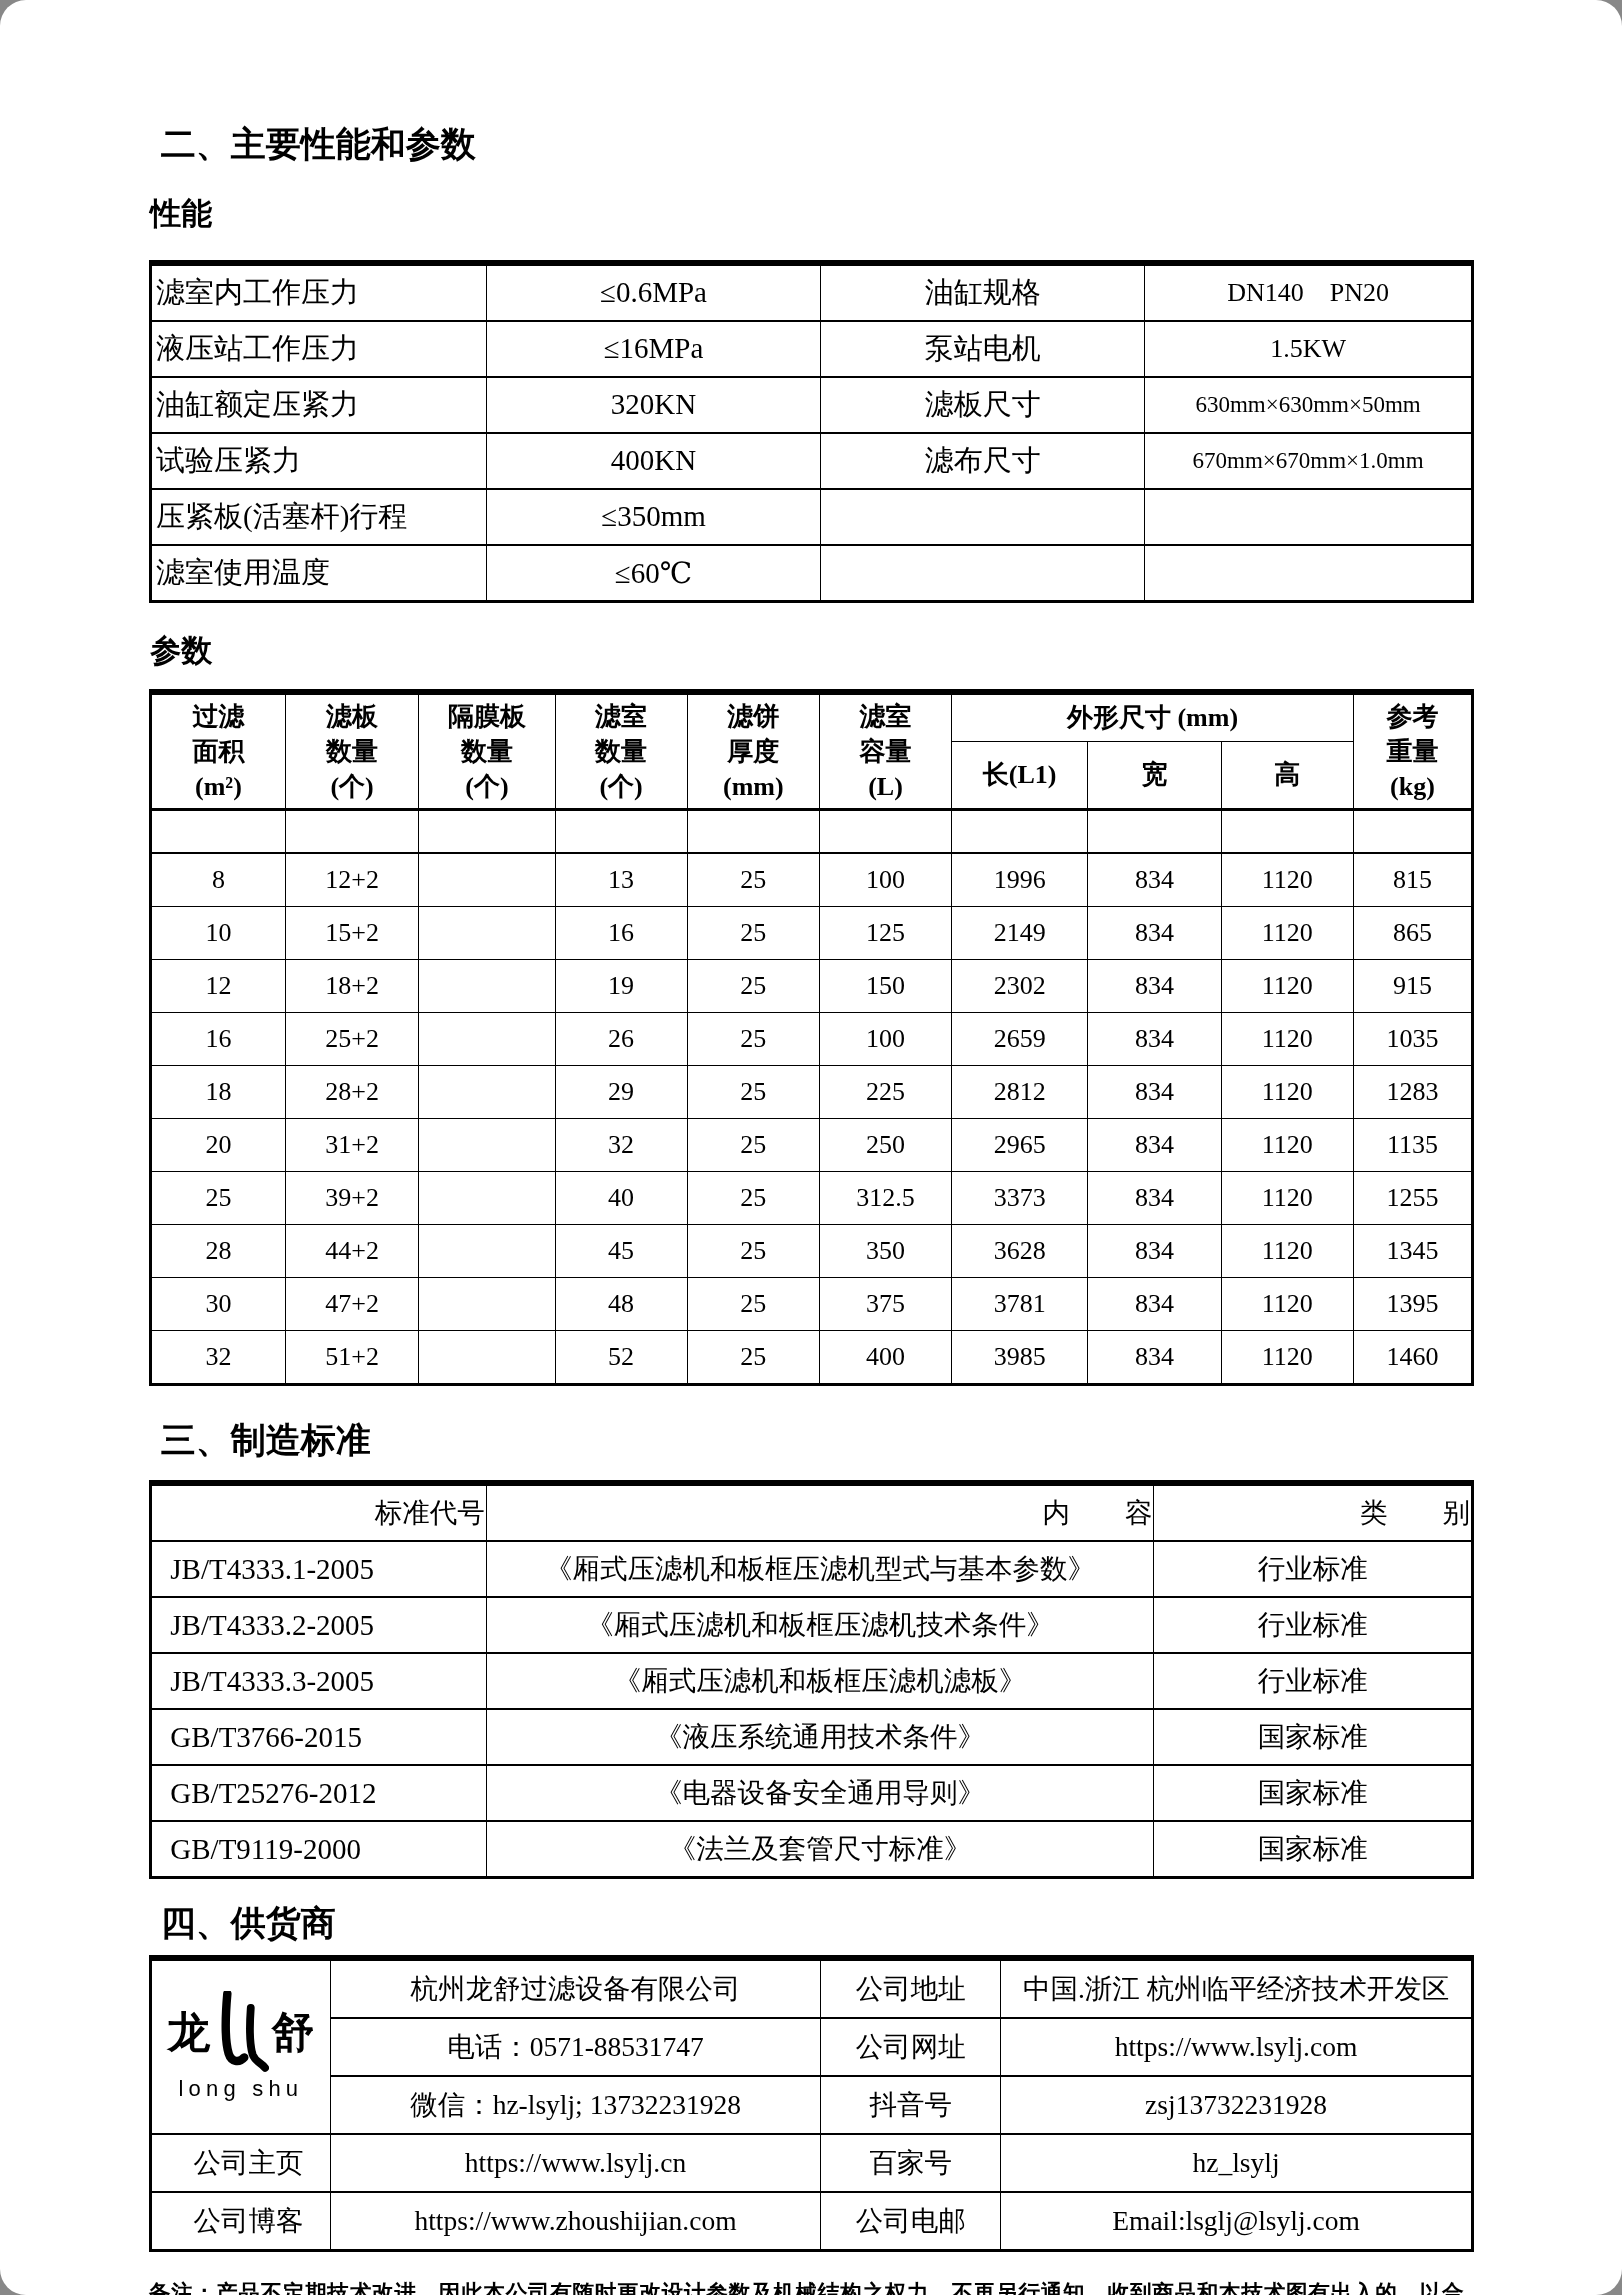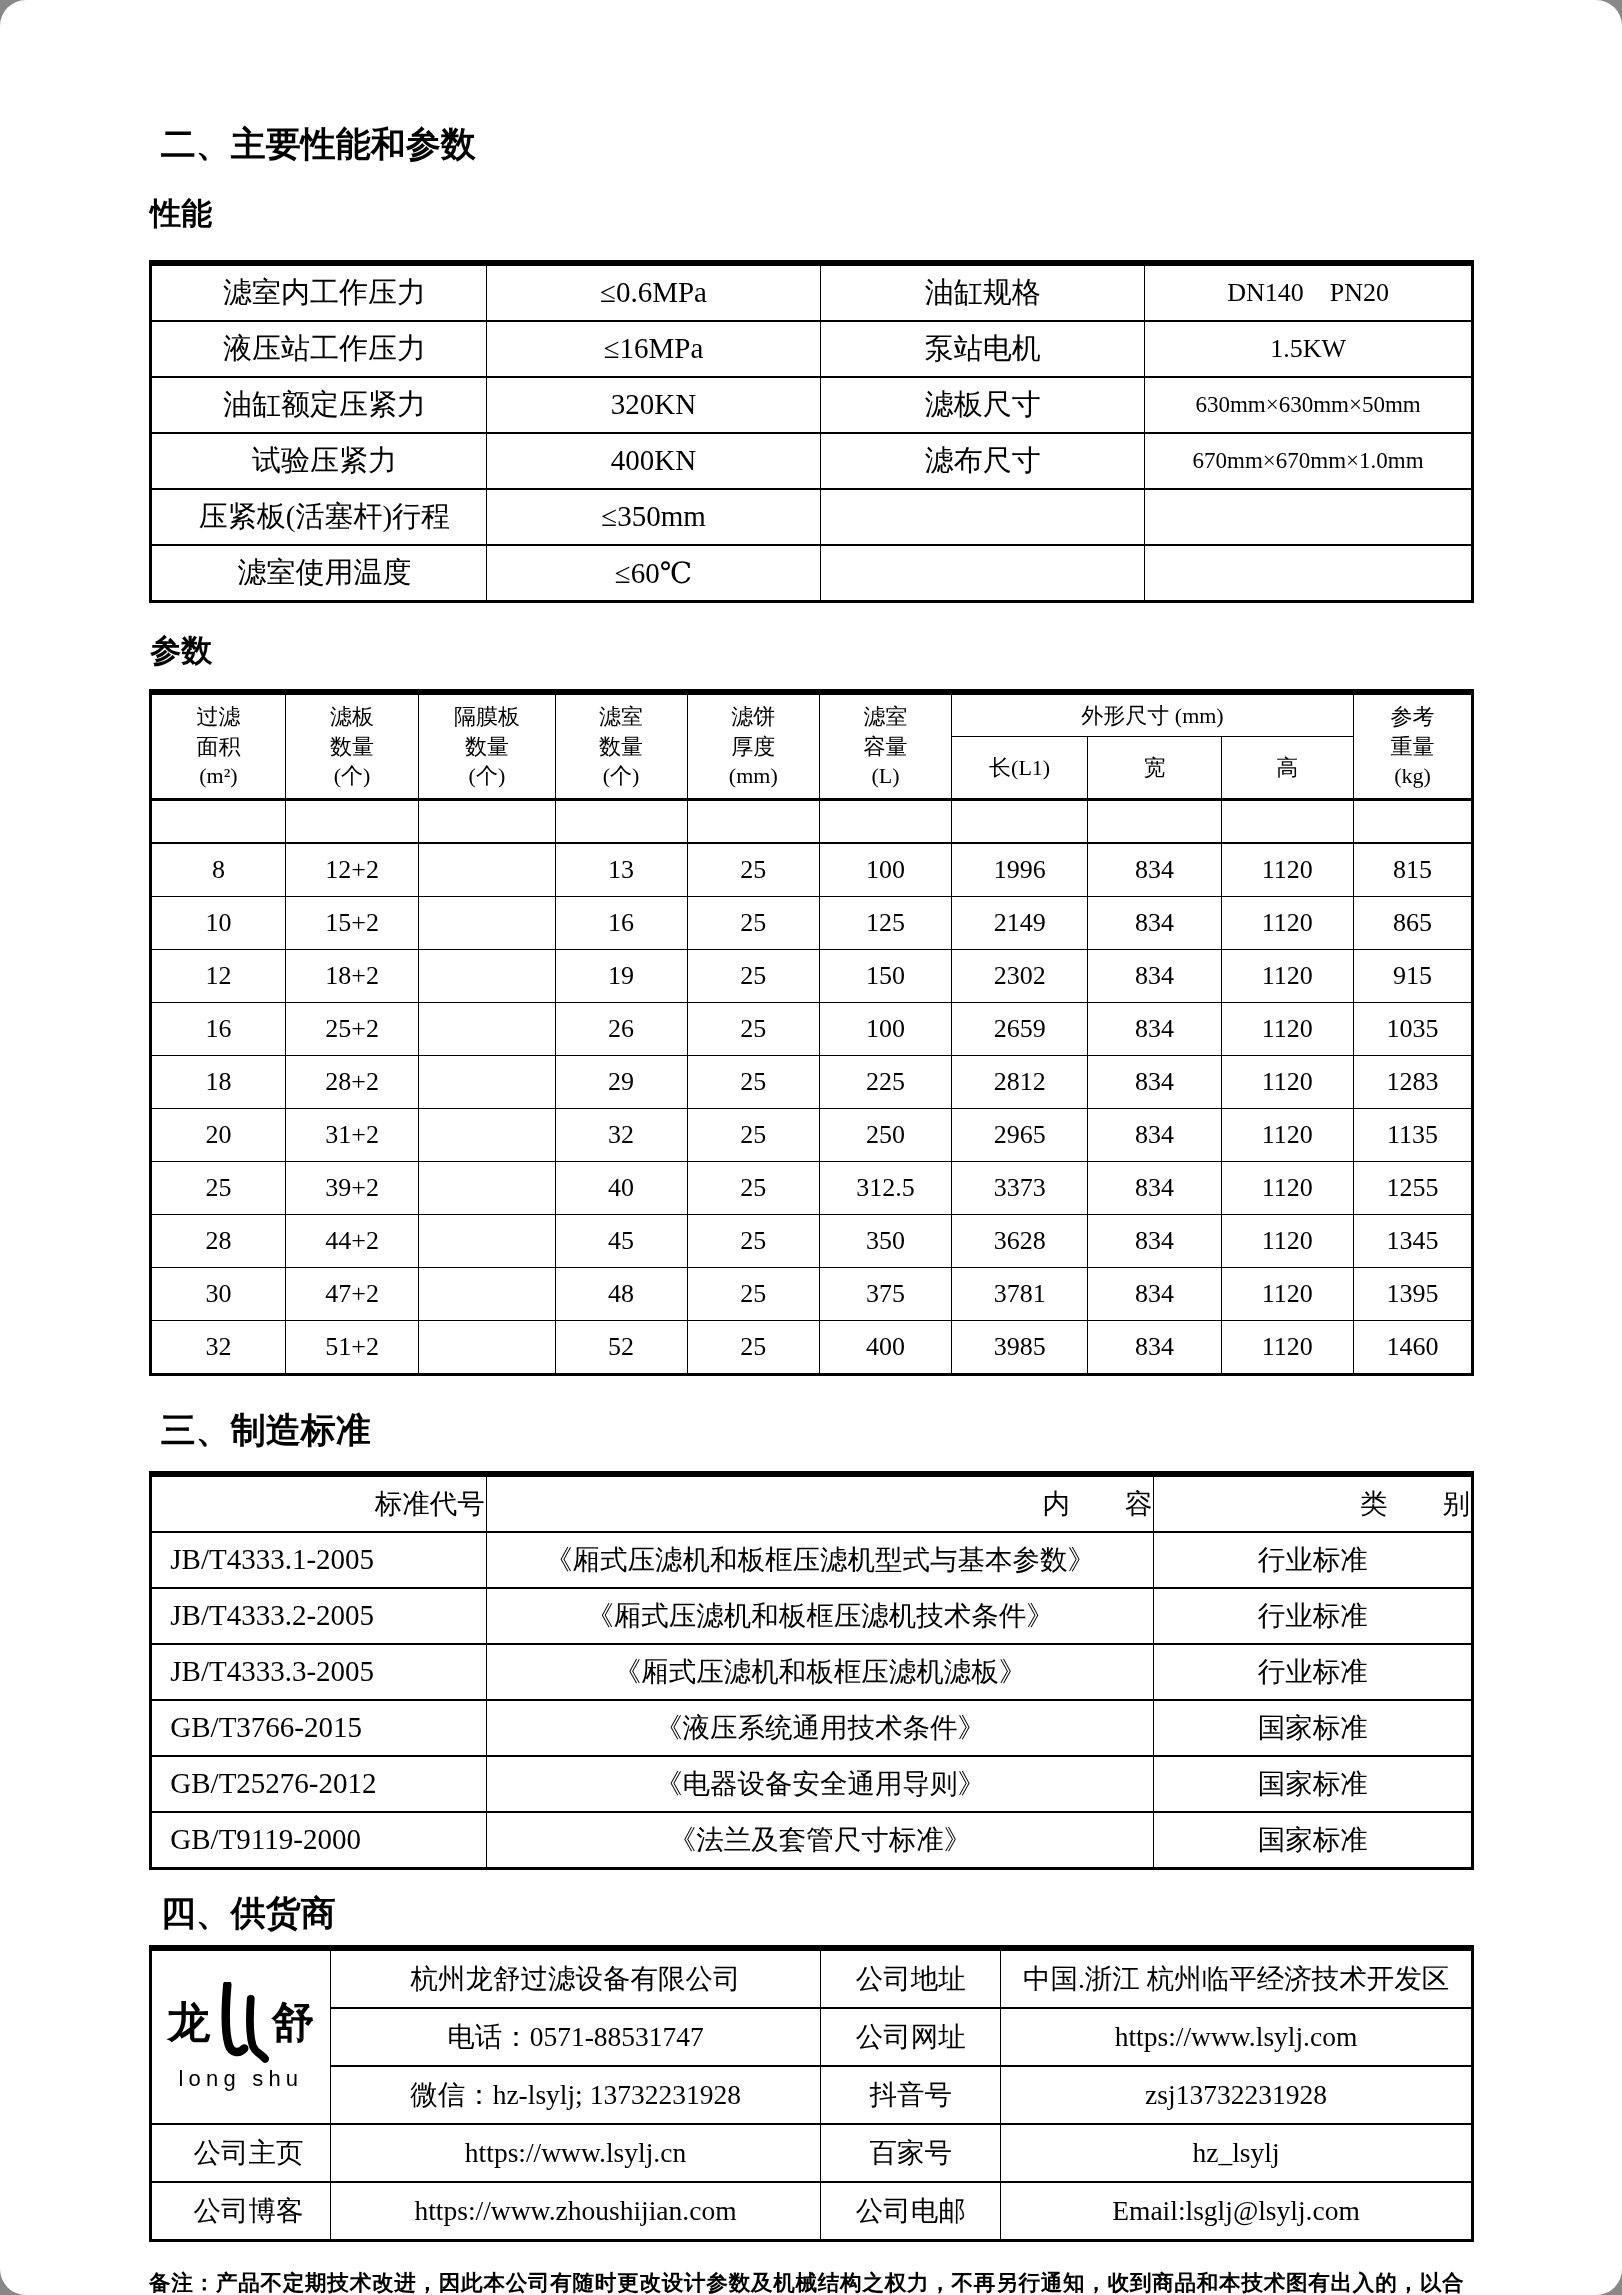--- a/index.html
+++ b/index.html
@@ -15,29 +15,29 @@
     border-radius:26px;
   }
   h2.sec-title{font-size:35px;font-weight:bold;margin:0 0 0 11.8px;line-height:1.2;}
   h3.sub-title{font-size:31px;font-weight:bold;margin:29.4px 0 0 1.3px;line-height:1.2;}
   table{border-collapse:collapse;width:100%;table-layout:fixed;}
   .tbl{border:3.3px solid #000;border-top-width:6.5px;}
 
   
   .perf{margin-top:27px;}
   .perf td{border:2px solid #000;border-left-width:1.3px;border-right-width:1.3px;height:52px;font-size:29px;overflow:hidden;}
-  .perf td:nth-child(1){text-align:center;padding-left:12px;}
+  .perf td:nth-child(1){text-align:left;padding-left:4px;}
   .perf td:nth-child(2),.perf td:nth-child(3),.perf td:nth-child(4){text-align:center;}
   .perf td:nth-child(4){font-size:26px;}
   .perf tr:nth-child(3) td:nth-child(4),
   .perf tr:nth-child(4) td:nth-child(4){font-size:23px;}
 
   
   .params{margin-top:19.6px;}
-  .params th{border:1.3px solid #000;font-weight:normal;font-size:22px;white-space:pre-line;line-height:1.35;text-align:center;padding:3.9px 0;}
+  .params th{border:1.3px solid #000;font-weight:bold;font-size:26px;white-space:pre-line;line-height:1.35;text-align:center;padding:3.9px 0;}
   .params thead tr:first-child{height:45px;}
   .params thead tr:nth-child(2){height:63px;}
   .params thead th[rowspan]{border-bottom-width:3.3px;}
   .params thead tr:nth-child(2) th{border-bottom-width:3.3px;}
   .params tbody td{border:1.3px solid #000;height:50px;font-size:26px;text-align:center;overflow:hidden;}
   .params tbody tr:first-child td{height:39px;border-bottom-width:2.6px;}
 
   
   .standards{margin-top:18.3px;}
   .standards th{border:2px solid #000;border-left-width:1.3px;border-right-width:1.3px;height:52px;font-size:27.5px;font-weight:normal;text-align:right;}

